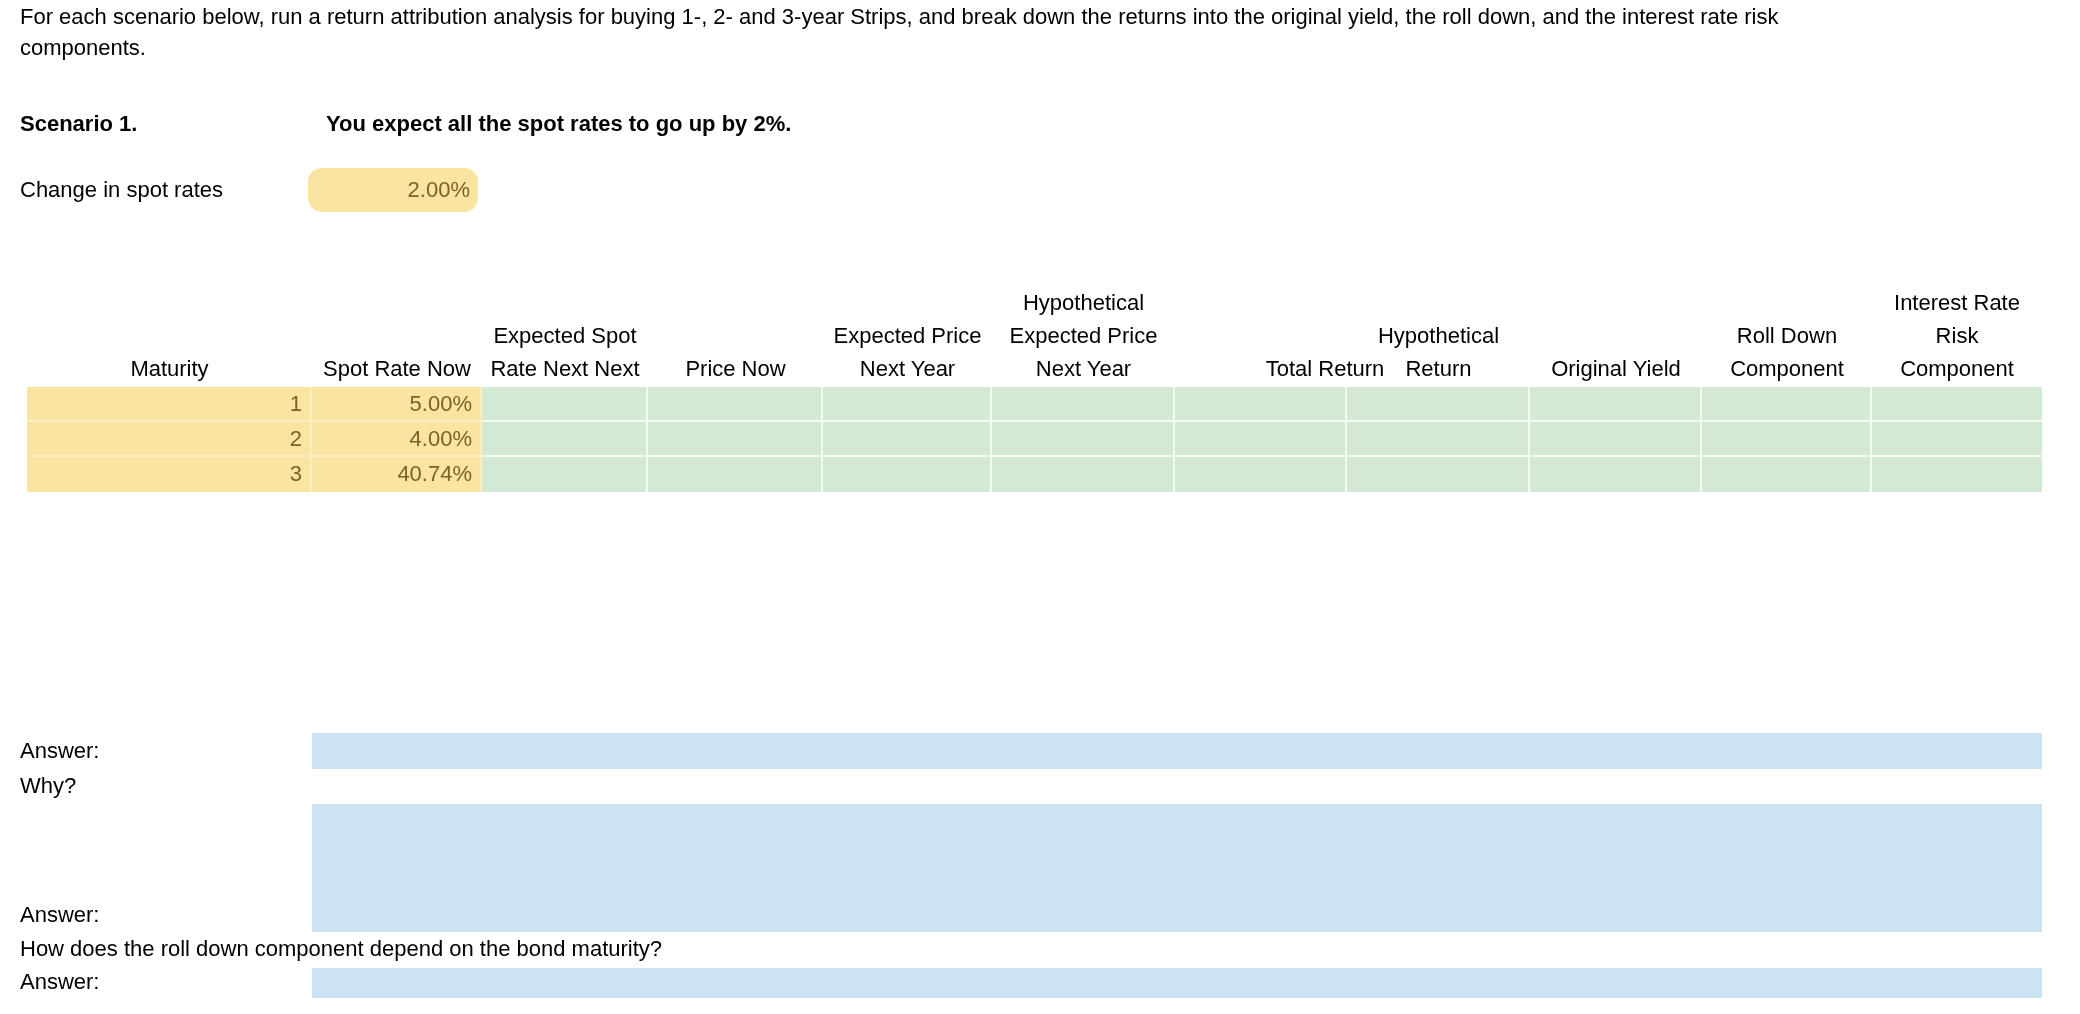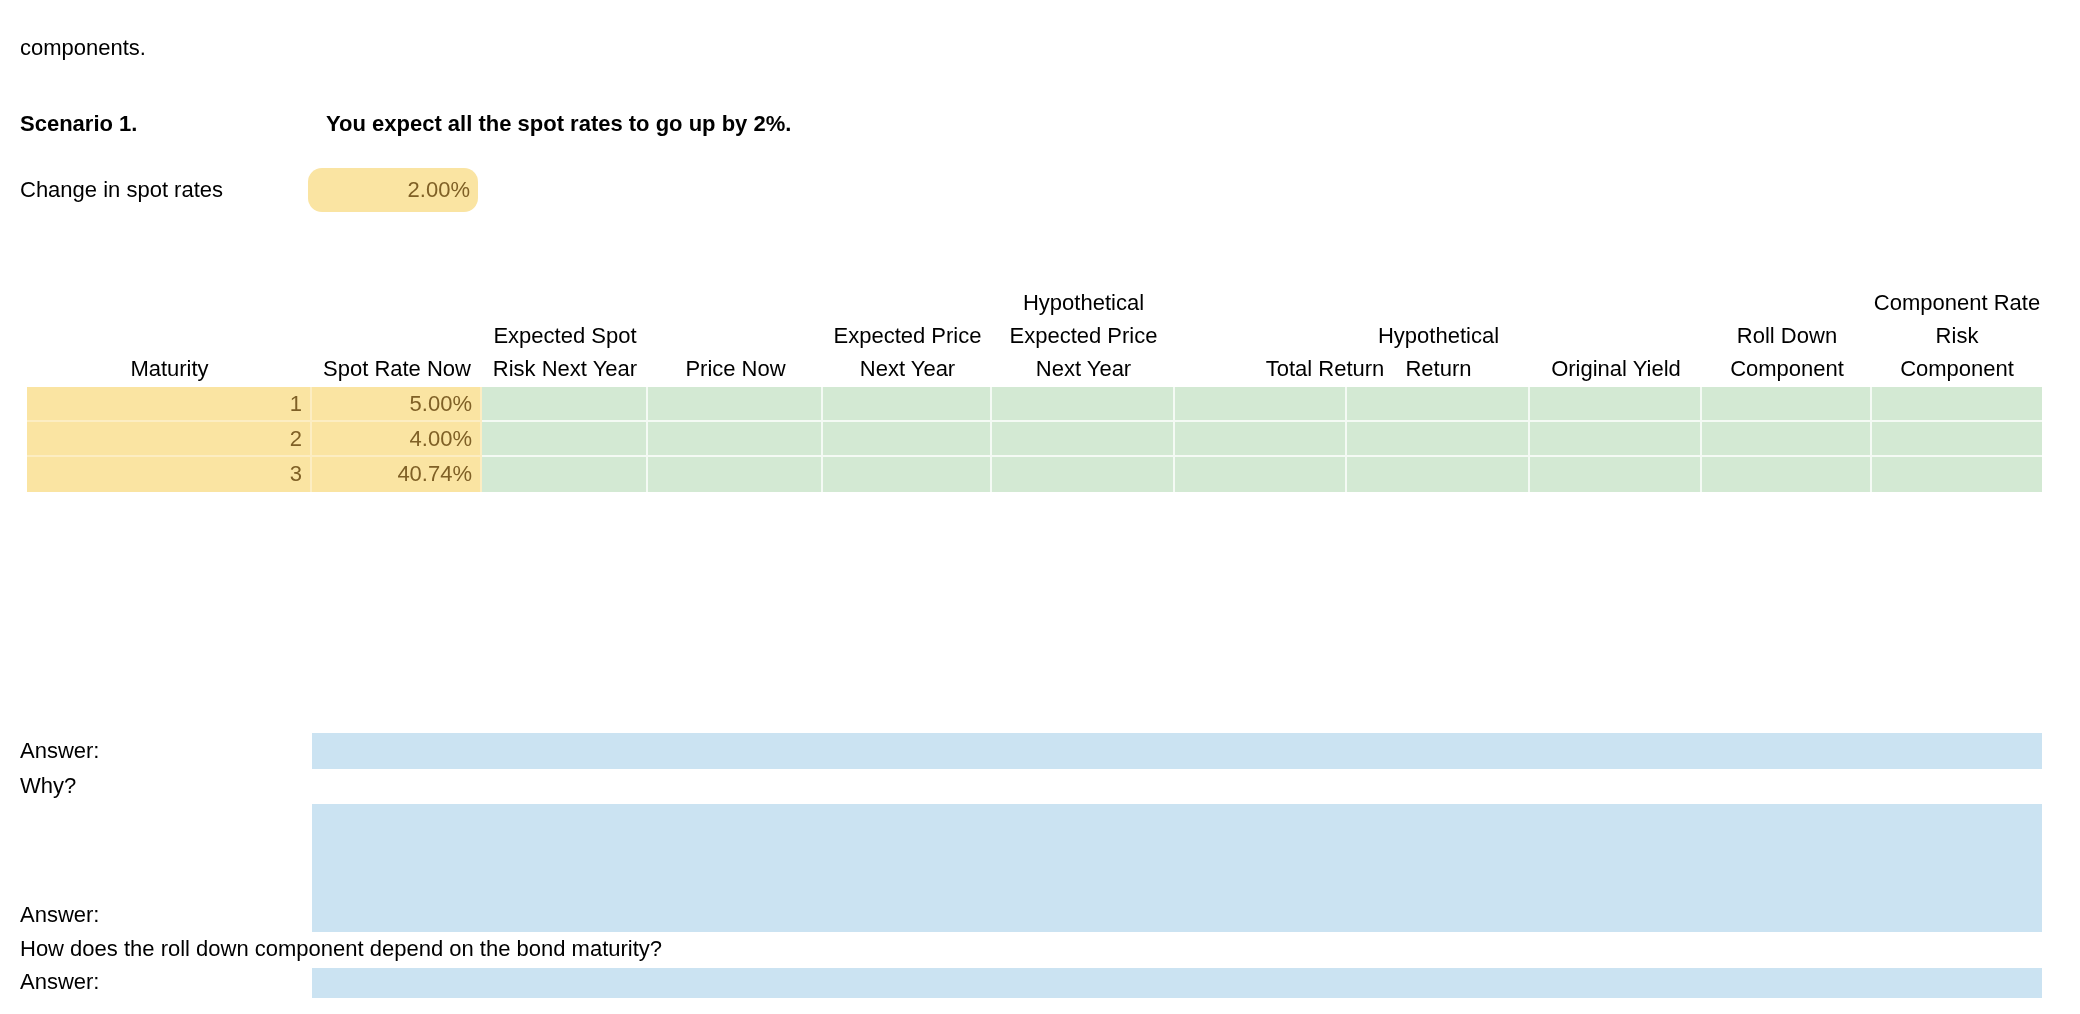--- a/index.html
+++ b/index.html
@@ -68,38 +68,39 @@
   
   .answer-area{
     background:var(--blue,#CBE3F2);
   }
 </style>
 </head>
 <body>
 
 <div id="screen" style="--yellow: #FAE4A2; --yellow-text: #7F6026; --green: #D3E9D3; --blue: #CBE3F2;">
 
+  <div class="abs line" style="left:20px;top:4px;">For each scenario below, run a return attribution analysis for buying 1-, 2- and 3-year Strips, and break down the returns into the original yield, the roll down, and the interest rate risk</div>
   <div class="abs line" style="left:20px;top:35px;">components.</div>
 
   <div class="abs line bold" style="left:20px;top:111px;">Scenario 1.</div>
   <div class="abs line bold" style="left:326px;top:111px;">You expect all the spot rates to go up by 2%.</div>
 
   <div class="abs line" style="left:20px;top:177px;">Change in spot rates</div>
   <div class="abs input-cell" style="left:308px;top:168px;width:170px;height:44px;border-radius:14px;">2.00%</div>
 
   <div id="tbl-header" class="abs" style="left:0;top:0;">
       <div class="hcell" style="left: 27px; width: 285px;">
         <div>Maturity</div>
       </div>
       <div class="hcell" style="left: 312px; width: 170px;">
         <div>Spot Rate Now</div>
       </div>
       <div class="hcell" style="left: 482px; width: 166px;">
         <div>Expected Spot</div>
-        <div>Risk Next Year</div>
+        <div>Rate Next Next</div>
       </div>
       <div class="hcell" style="left: 648px; width: 175px;">
         <div>Price Now</div>
       </div>
       <div class="hcell" style="left: 823px; width: 169px;">
         <div>Expected Price</div>
         <div>Next Year</div>
       </div>
       <div class="hcell" style="left: 992px; width: 183px;">
         <div>Hypothetical</div>
@@ -114,21 +115,21 @@
         <div>Return</div>
       </div>
       <div class="hcell" style="left: 1530px; width: 172px;">
         <div>Original Yield</div>
       </div>
       <div class="hcell" style="left: 1702px; width: 170px;">
         <div>Roll Down</div>
         <div>Component</div>
       </div>
       <div class="hcell" style="left: 1872px; width: 170px;">
-        <div>Component Rate</div>
+        <div>Interest Rate</div>
         <div>Risk</div>
         <div>Component</div>
       </div>
     </div>
   <div id="tbl-body" class="abs" style="left:0;top:0;">
       <div class="cell yellow val" style="left: 27px; width: 285px; top: 387px; height: 35px;">1</div>
       <div class="cell yellow val" style="left: 312px; width: 170px; top: 387px; height: 35px;">5.00%</div>
       <div class="cell green" style="left: 482px; width: 166px; top: 387px; height: 35px;"></div>
       <div class="cell green" style="left: 648px; width: 175px; top: 387px; height: 35px;"></div>
       <div class="cell green" style="left: 823px; width: 169px; top: 387px; height: 35px;"></div>

